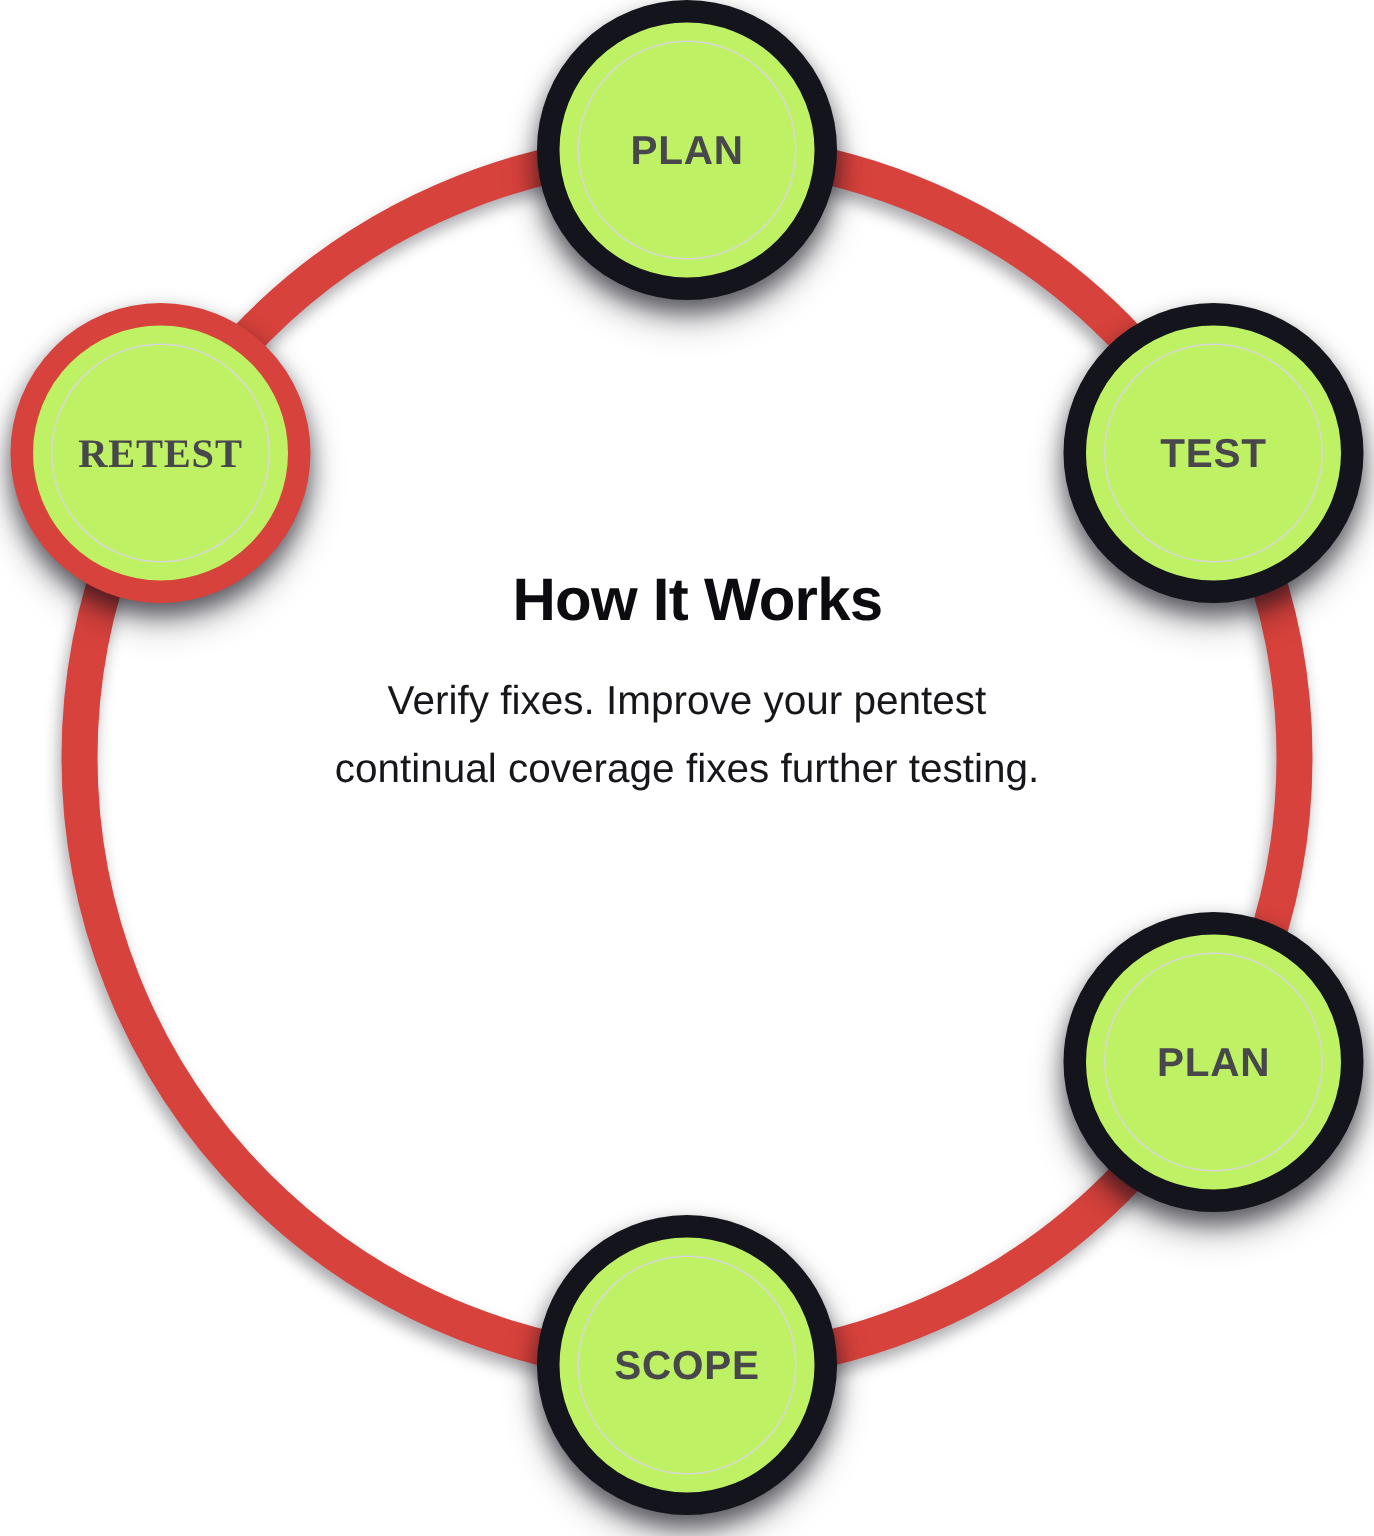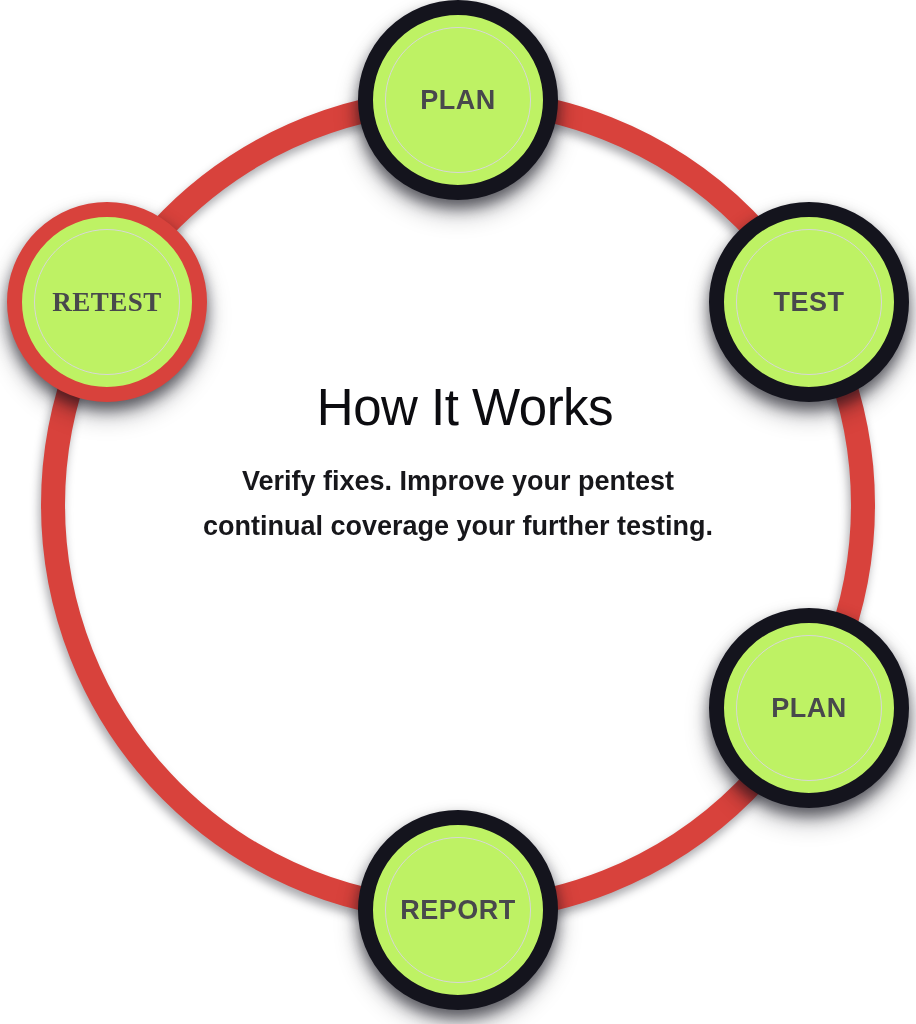--- a/index.html
+++ b/index.html
@@ -73,69 +73,69 @@
   .pos-you-fix { left: 7px;   top: 608px; }
   .pos-retest  { left: 7px;   top: 202px; font-family: Liberation Serif, serif; }
   .center-text {
     position: absolute;
     left: 0;
     right: 0;
     top: 378px;
     text-align: center;
   }
   .center-text .title {
-    font-size: 51px;
-    font-weight: 400;
+    font-size: 40px;
+    font-weight: 700;
     color: var(--title-color);
     letter-spacing: -0.5px;
     margin-bottom: 22px;
     margin-left: 14px;
   }
   .center-text .desc-line {
     font-size: 27px;
-    font-weight: 700;
+    font-weight: 400;
     line-height: 45px;
     color: var(--body-color);
   }
 </style>
 </head>
 <body>
 
 <div class="canvas">
 
   <div class="ring-shadow-wrap">
     <svg class="cycle-ring-svg" viewBox="0 0 916 1024">
       <circle cx="458" cy="505" r="405"></circle>
     </svg>
   </div>
 
   <div class="center-text">
     <div class="title">How It Works</div>
     <div class="desc-line">Verify fixes. Improve your pentest</div>
-    <div class="desc-line">continual coverage your further testing.</div>
+    <div class="desc-line">continual coverage fixes further testing.</div>
   </div>
 
   <div class="node pos-plan">
     <span class="inner-ring"></span>
     <span class="node-label">PLAN</span>
   </div>
 
   <div class="node pos-scope">
     <span class="inner-ring"></span>
     <span class="node-label">TEST</span>
   </div>
 
   <div class="node pos-test">
     <span class="inner-ring"></span>
     <span class="node-label">PLAN</span>
   </div>
 
   <div class="node pos-report">
     <span class="inner-ring"></span>
-    <span class="node-label">REPORT</span>
+    <span class="node-label">SCOPE</span>
   </div>
 
 
   <div class="node pos-retest highlight">
     <span class="inner-ring"></span>
     <span class="node-label">RETEST</span>
   </div>
 
 </div>
 

